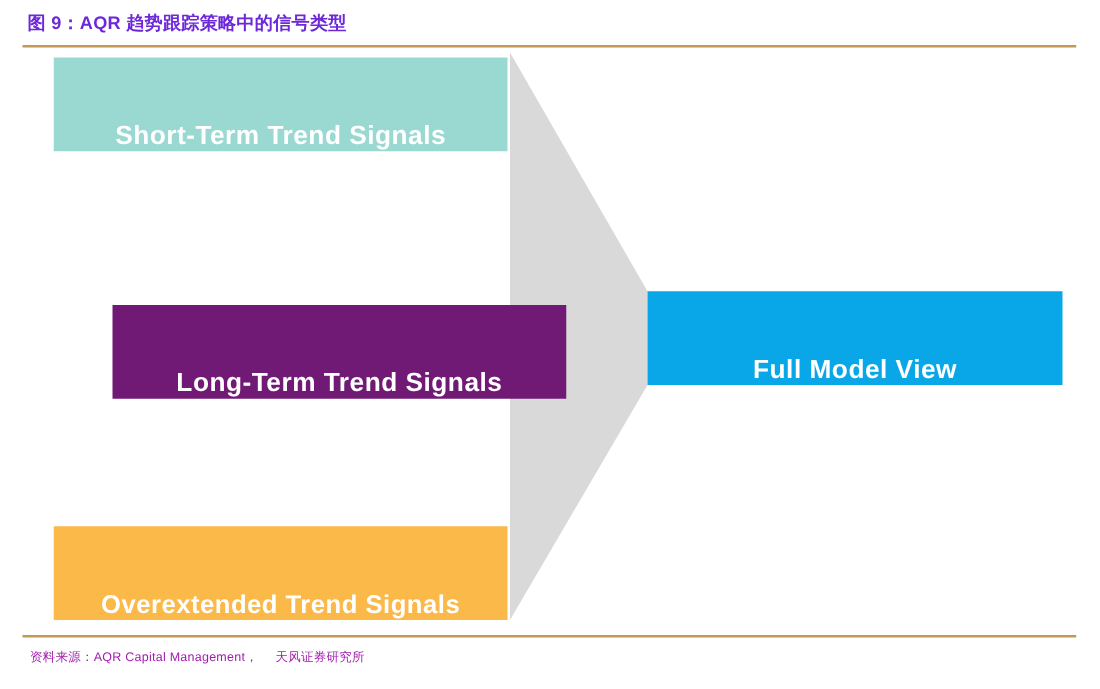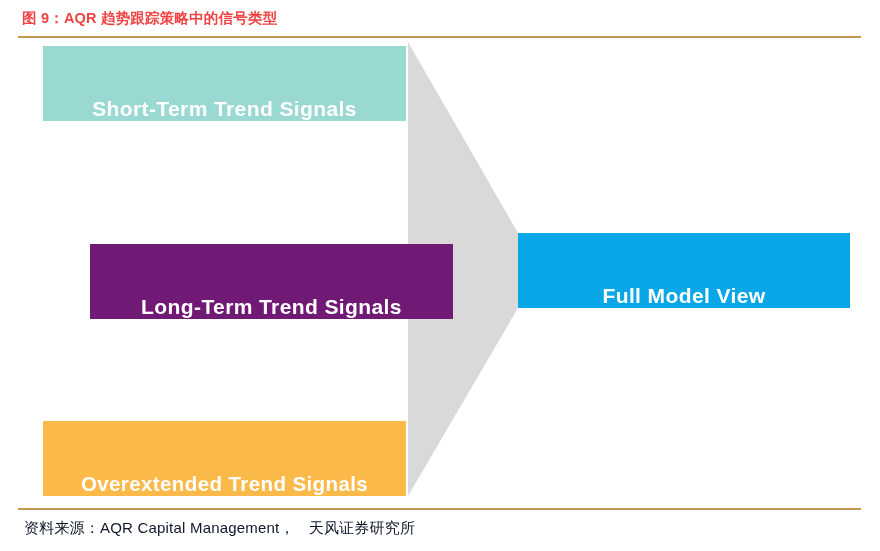--- a/index.html
+++ b/index.html
@@ -20,21 +20,21 @@
     overflow: hidden;
   }
 
   
   .fig-title {
     position: absolute;
     left: 22px;
     top: 9px;
     font-size: 14.5px;
     font-weight: bold;
-    color: #ef4444;
+    color: #6d28d9;
     letter-spacing: 0.2px;
     white-space: nowrap;
   }
 
   
   .rule {
     position: absolute;
     left: 18px;
     width: 843px;
     height: 1.5px;
@@ -91,22 +91,22 @@
     height: 75px;
     background: #0aa7e8;
     font-size: 21px;
   }
 
   
   .source {
     position: absolute;
     left: 24px;
     top: 519px;
-    font-size: 15px;
-    color: #0f172a;
+    font-size: 10px;
+    color: #a21caf;
     white-space: nowrap;
     letter-spacing: 0.2px;
   }
   .source .src-label { }
   .source .src-sep { display: inline-block; width: 14px; }
 </style>
 </head>
 <body>
 
 <div id="page">

